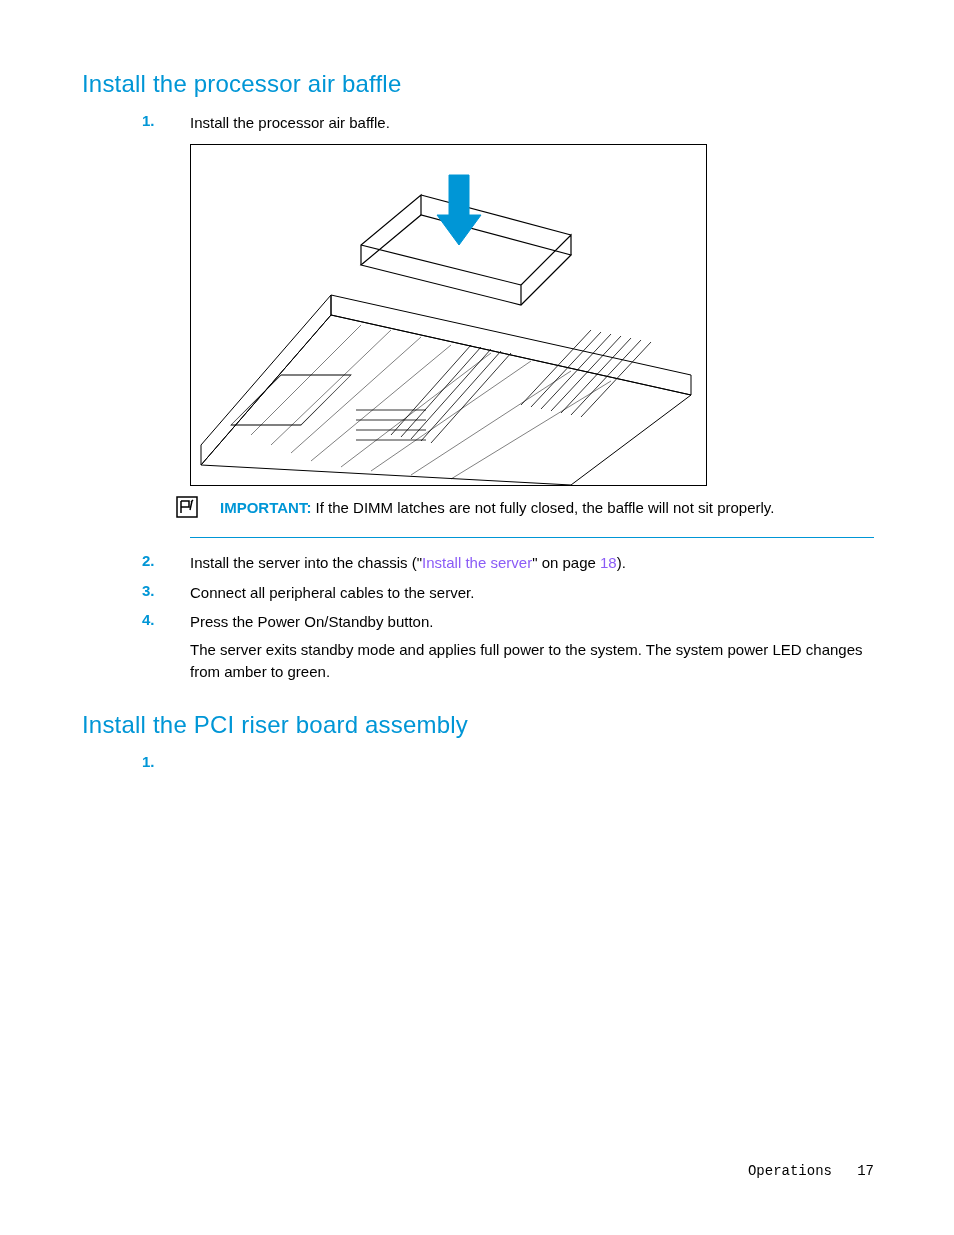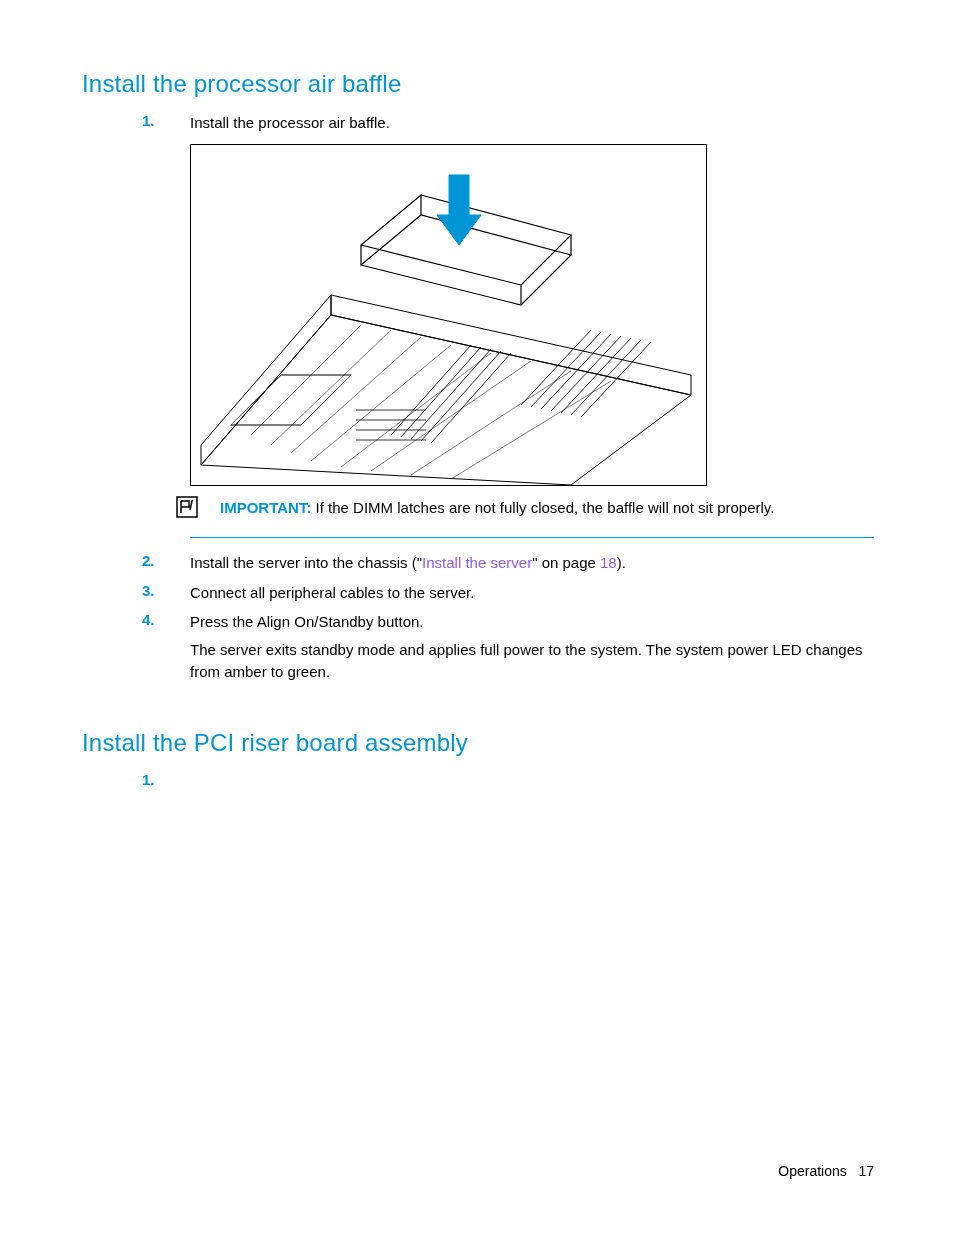--- a/index.html
+++ b/index.html
@@ -46,21 +46,21 @@
     width: 48px;
     flex: 0 0 48px;
     text-align: left;
     font-size: 15px;
   }
   .step-body {
     flex: 1;
     line-height: 1.45;
   }
   .step-body p {
-    margin: 6px 0 8px 0;
+    margin: 6px 0 0 0;
   }
   .figure-frame {
     margin: 10px 0 6px 108px;
     height: 340px;
     width: 515px;
     border: 1.5px solid #000;
     background: #fff;
     position: relative;
     overflow: hidden;
   }
@@ -96,22 +96,23 @@
   .link {
     color: #8b5cf6;
     text-decoration: none;
     cursor: pointer;
   }
   .footer {
     position: absolute;
     bottom: 56px;
     right: 80px;
     font-size: 14px;
-  }
-  .h2-gap { margin-top: 38px; }
+    font-family: Liberation Mono, monospace;
+  }
+  .h2-gap { margin-top: 28px; }
 </style>
 </head>
 <body>
 
 <div class="page">
 
   <h1>Install the processor air baffle</h1>
 
   <ol>
     <li class="step">
@@ -186,21 +187,21 @@
         <span>Install the server into the chassis ("</span><a class="link">Install the server</a><span>" on page </span><a class="link">18</a><span>).</span>
       </span>
     </li>
     <li class="step">
       <span class="step-num">3.</span>
       <span class="step-body">Connect all peripheral cables to the server.</span>
     </li>
     <li class="step">
       <span class="step-num">4.</span>
       <span class="step-body">
-        <span>Press the Align On/Standby button.</span>
+        <span>Press the Power On/Standby button.</span>
         <p>The server exits standby mode and applies full power to the system. The system power LED changes from amber to green.</p>
       </span>
     </li>
   </ol>
 
   <h1 class="h2-gap">Install the PCI riser board assembly</h1>
 
   <ol>
     <li class="step">
       <span class="step-num">1.</span>

